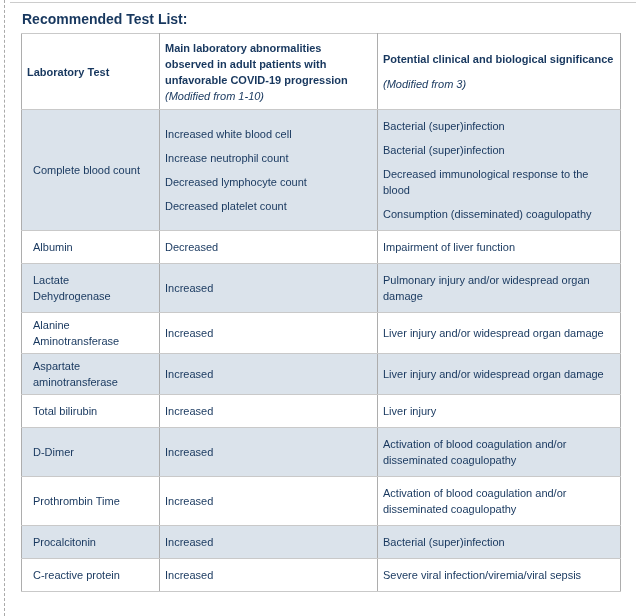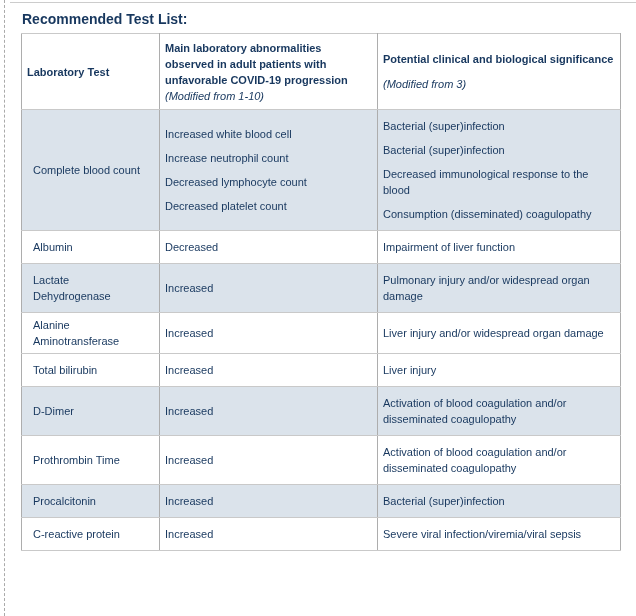--- a/index.html
+++ b/index.html
@@ -126,20 +126,29 @@
         </tr>
         <tr>
           <td class="col-test">Alanine Aminotransferase</td>
           <td>
             <div class="entry">Increased</div>
           </td>
           <td>
             <div class="entry">Liver injury and/or widespread organ damage</div>
           </td>
         </tr>
+        <tr class="shaded">
+          <td class="col-test">Aspartate aminotransferase</td>
+          <td>
+            <div class="entry">Increased</div>
+          </td>
+          <td>
+            <div class="entry">Liver injury and/or widespread organ damage</div>
+          </td>
+        </tr>
         <tr>
           <td class="col-test">Total bilirubin</td>
           <td>
             <div class="entry">Increased</div>
           </td>
           <td>
             <div class="entry">Liver injury</div>
           </td>
         </tr>
         <tr class="shaded">

